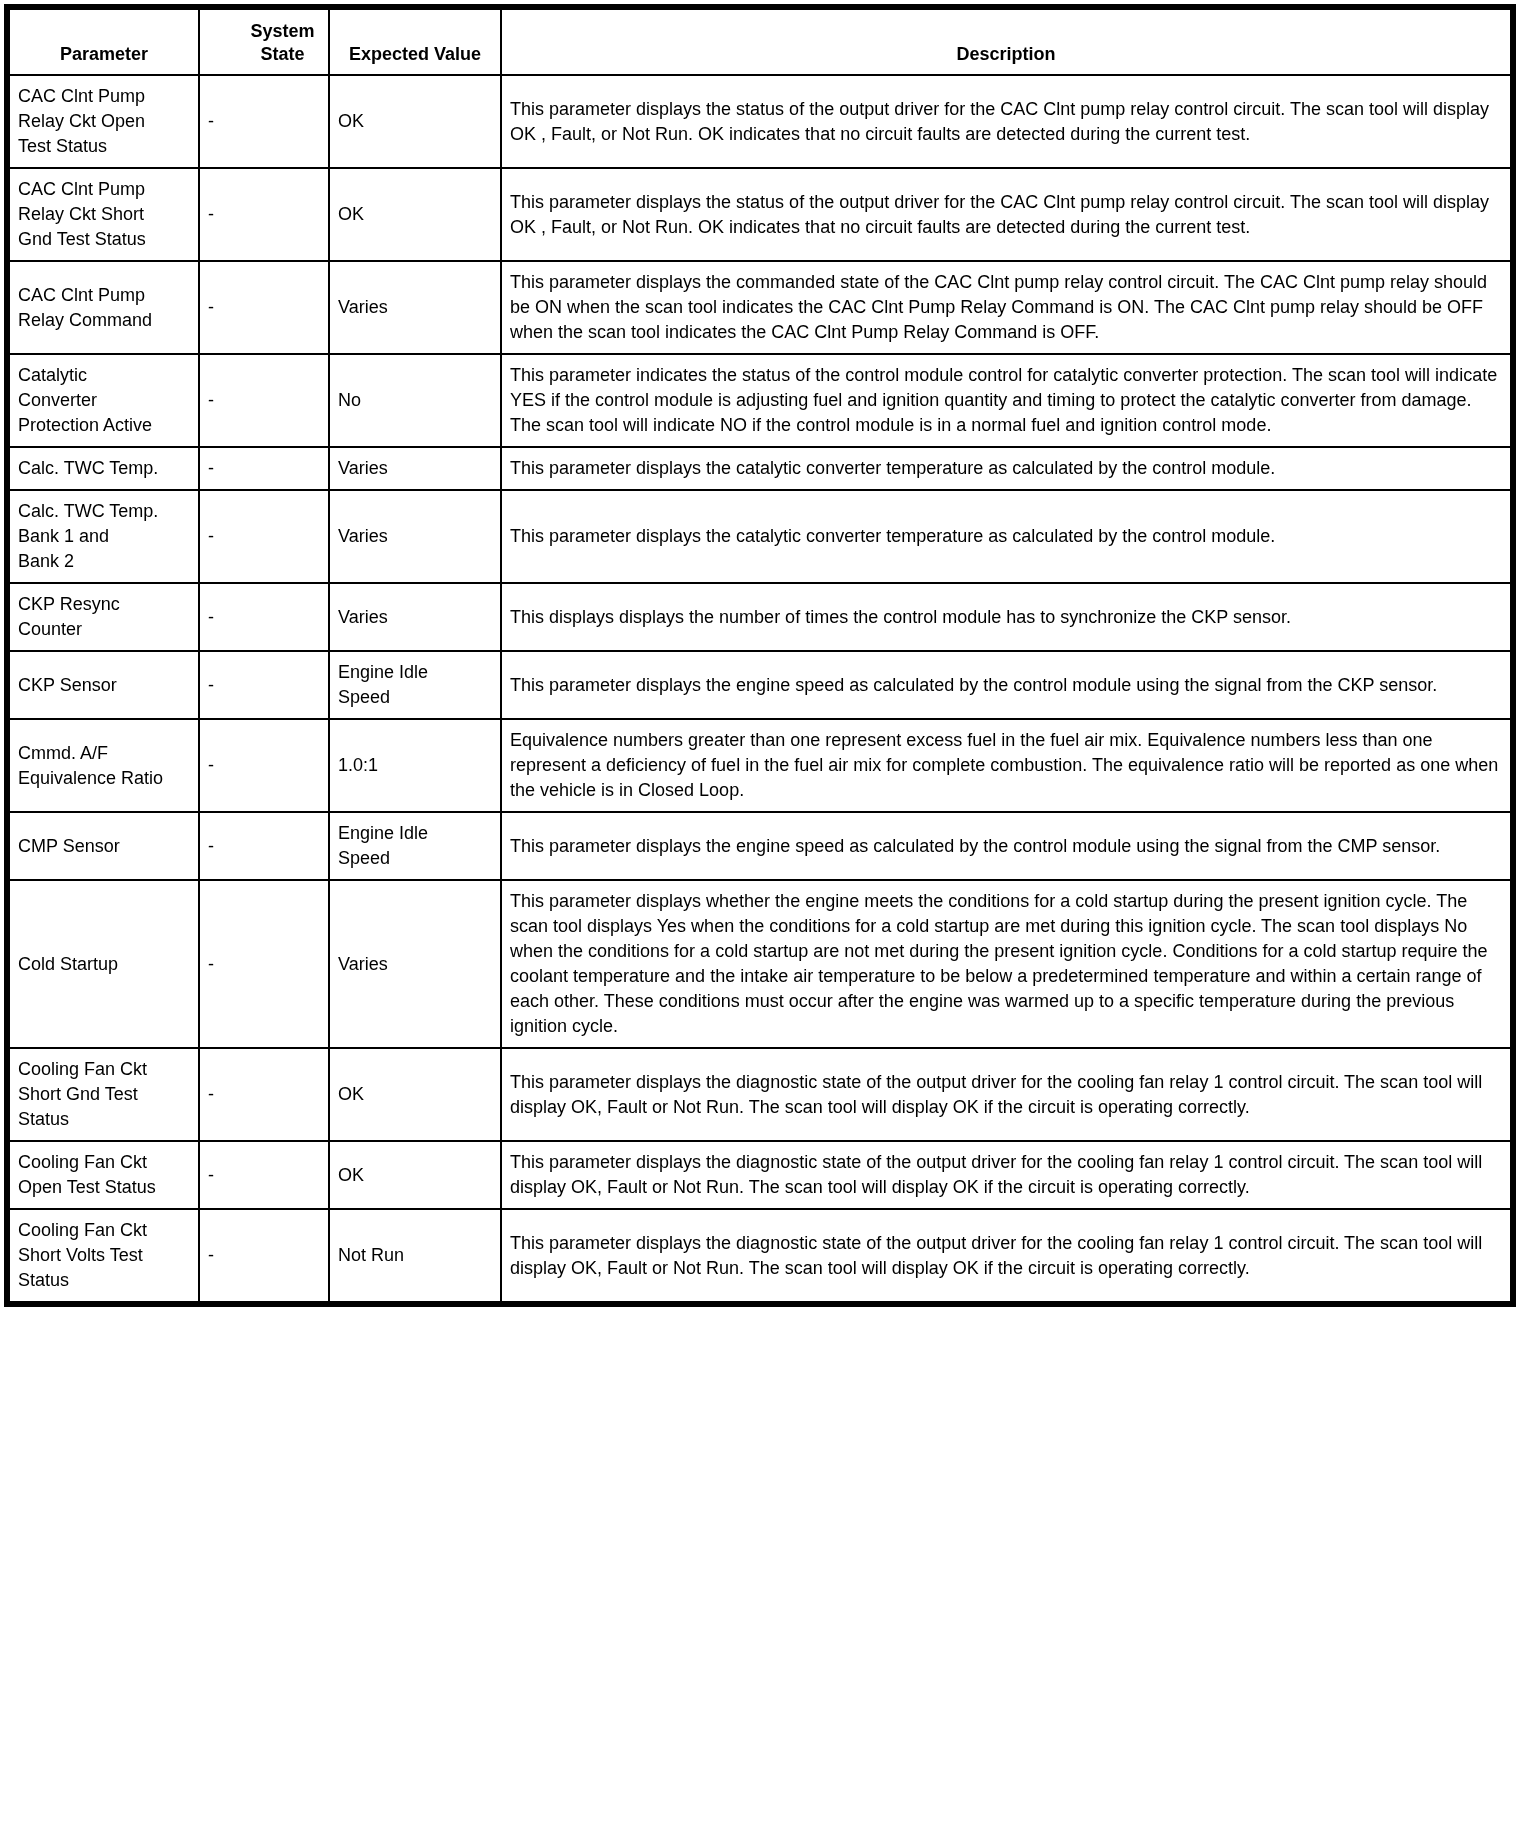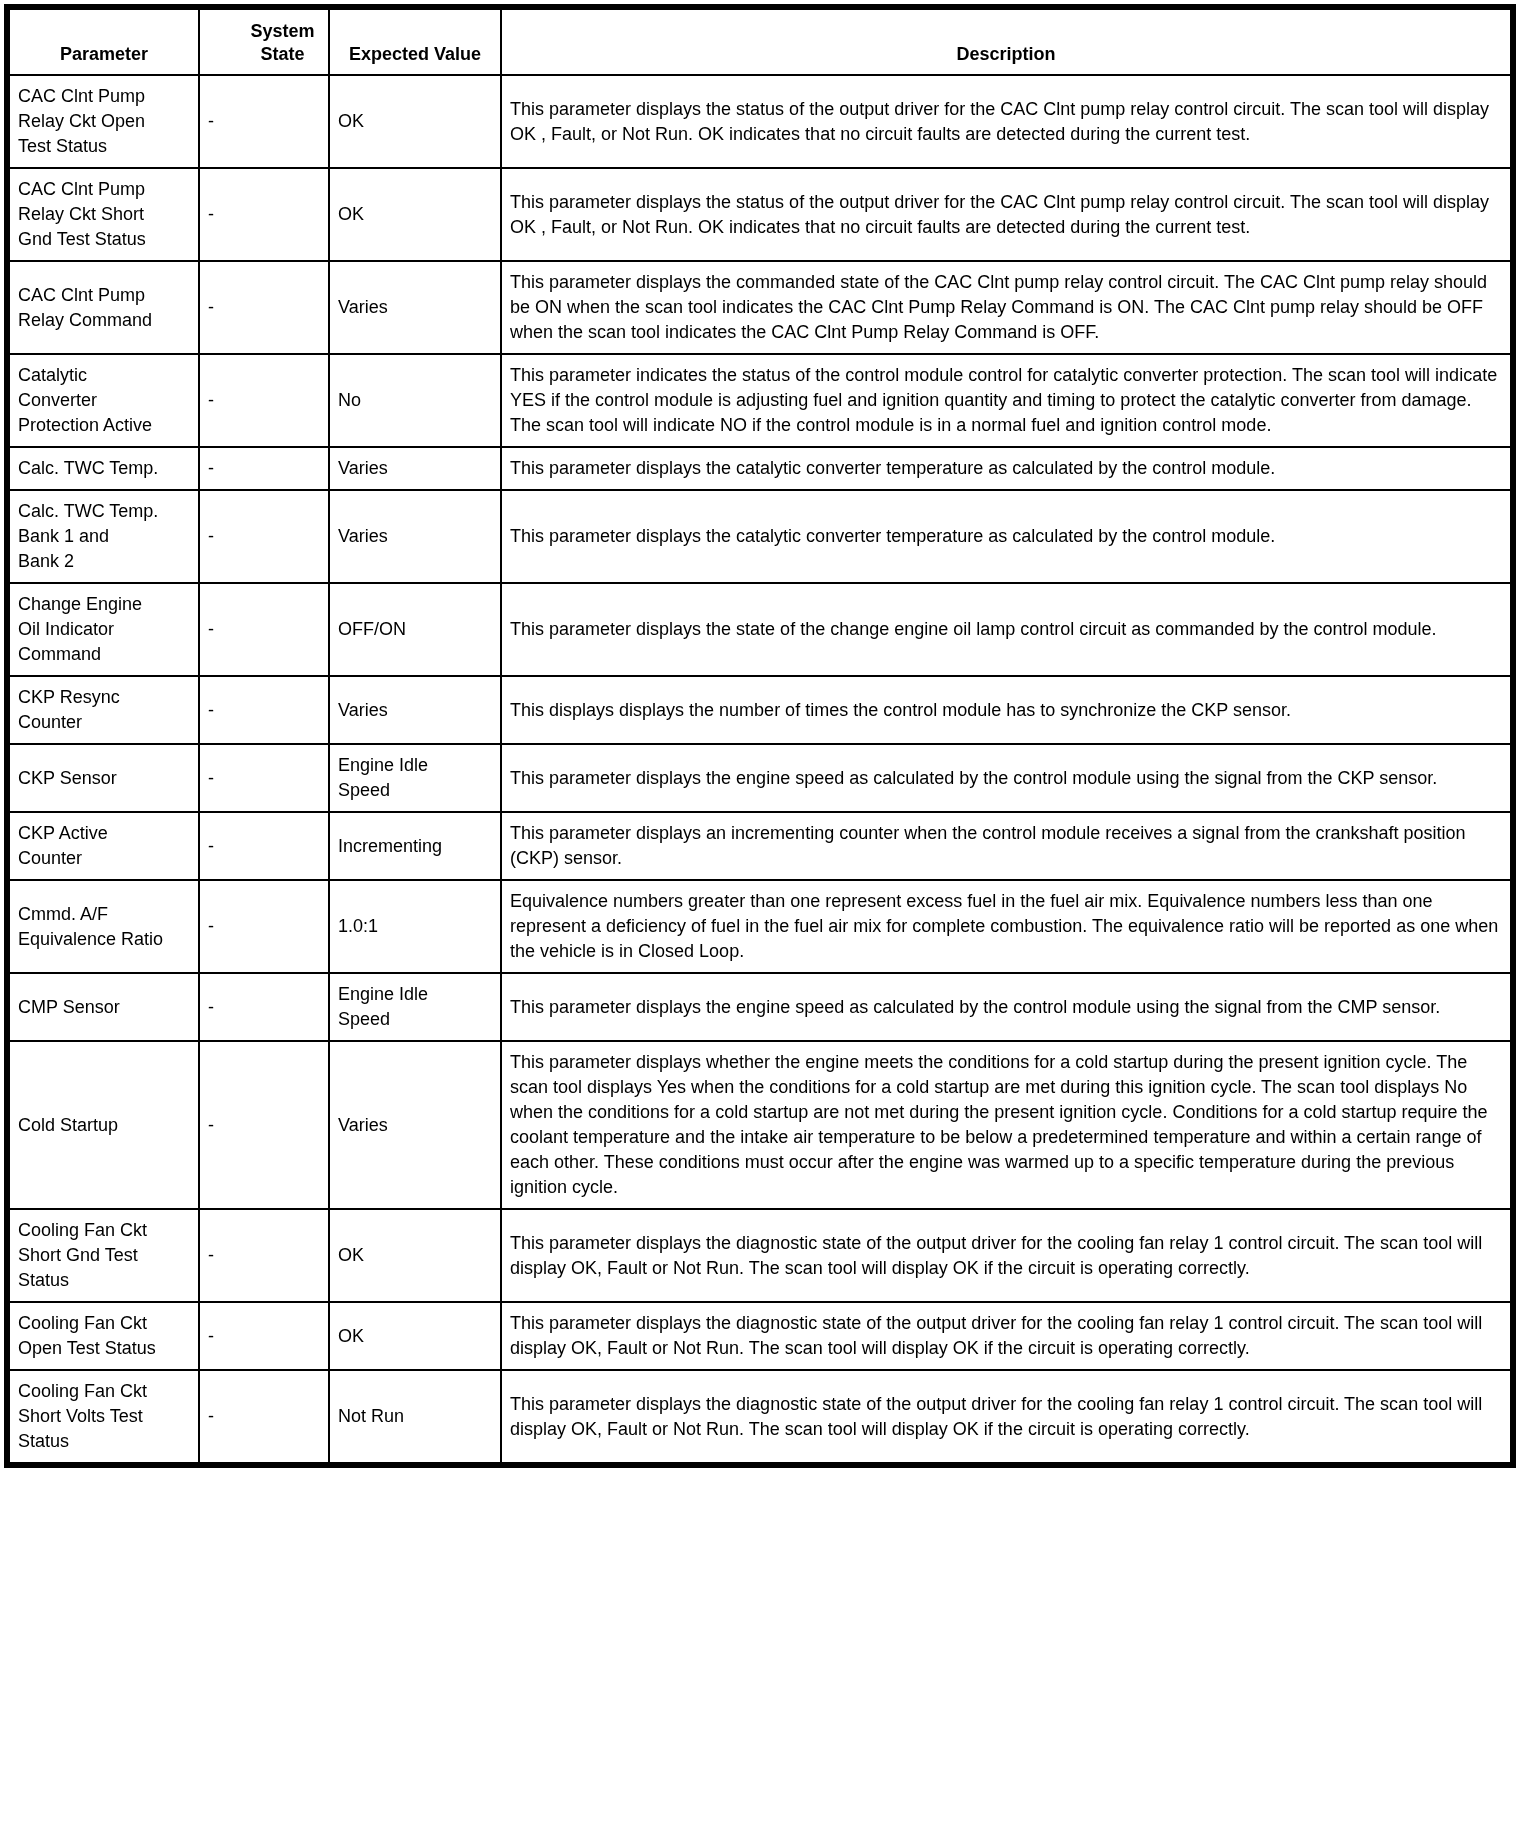--- a/index.html
+++ b/index.html
@@ -134,52 +134,37 @@
 
   <tr>
     <td class="cell-parameter">Calc. TWC Temp.
 Bank 1 and
 Bank 2</td>
     <td class="cell-state">-</td>
     <td class="cell-expected">Varies</td>
     <td class="cell-description">This parameter displays the catalytic converter temperature as calculated by the control module.</td>
   </tr>
 
-  <tr>
-    <td class="cell-parameter">Change Engine
-Oil Indicator
-Command</td>
-    <td class="cell-state">-</td>
-    <td class="cell-expected">OFF/ON</td>
-    <td class="cell-description">This parameter displays the state of the change engine oil lamp control circuit as commanded by the control module.</td>
-  </tr>
 
   <tr>
     <td class="cell-parameter">CKP Resync
 Counter</td>
     <td class="cell-state">-</td>
     <td class="cell-expected">Varies</td>
     <td class="cell-description">This displays displays the number of times the control module has to synchronize the CKP sensor.</td>
   </tr>
 
   <tr>
     <td class="cell-parameter">CKP Sensor</td>
     <td class="cell-state">-</td>
     <td class="cell-expected">Engine Idle
 Speed</td>
     <td class="cell-description">This parameter displays the engine speed as calculated by the control module using the signal from the CKP sensor.</td>
   </tr>
 
-  <tr>
-    <td class="cell-parameter">CKP Active
-Counter</td>
-    <td class="cell-state">-</td>
-    <td class="cell-expected">Incrementing</td>
-    <td class="cell-description">This parameter displays an incrementing counter when the control module receives a signal from the crankshaft position (CKP) sensor.</td>
-  </tr>
 
   <tr>
     <td class="cell-parameter">Cmmd. A/F
 Equivalence Ratio</td>
     <td class="cell-state">-</td>
     <td class="cell-expected">1.0:1</td>
     <td class="cell-description">Equivalence numbers greater than one represent excess fuel in the fuel air mix. Equivalence numbers less than one represent a deficiency of fuel in the fuel air mix for complete combustion. The equivalence ratio will be reported as one when the vehicle is in Closed Loop.</td>
   </tr>
 
   <tr>

